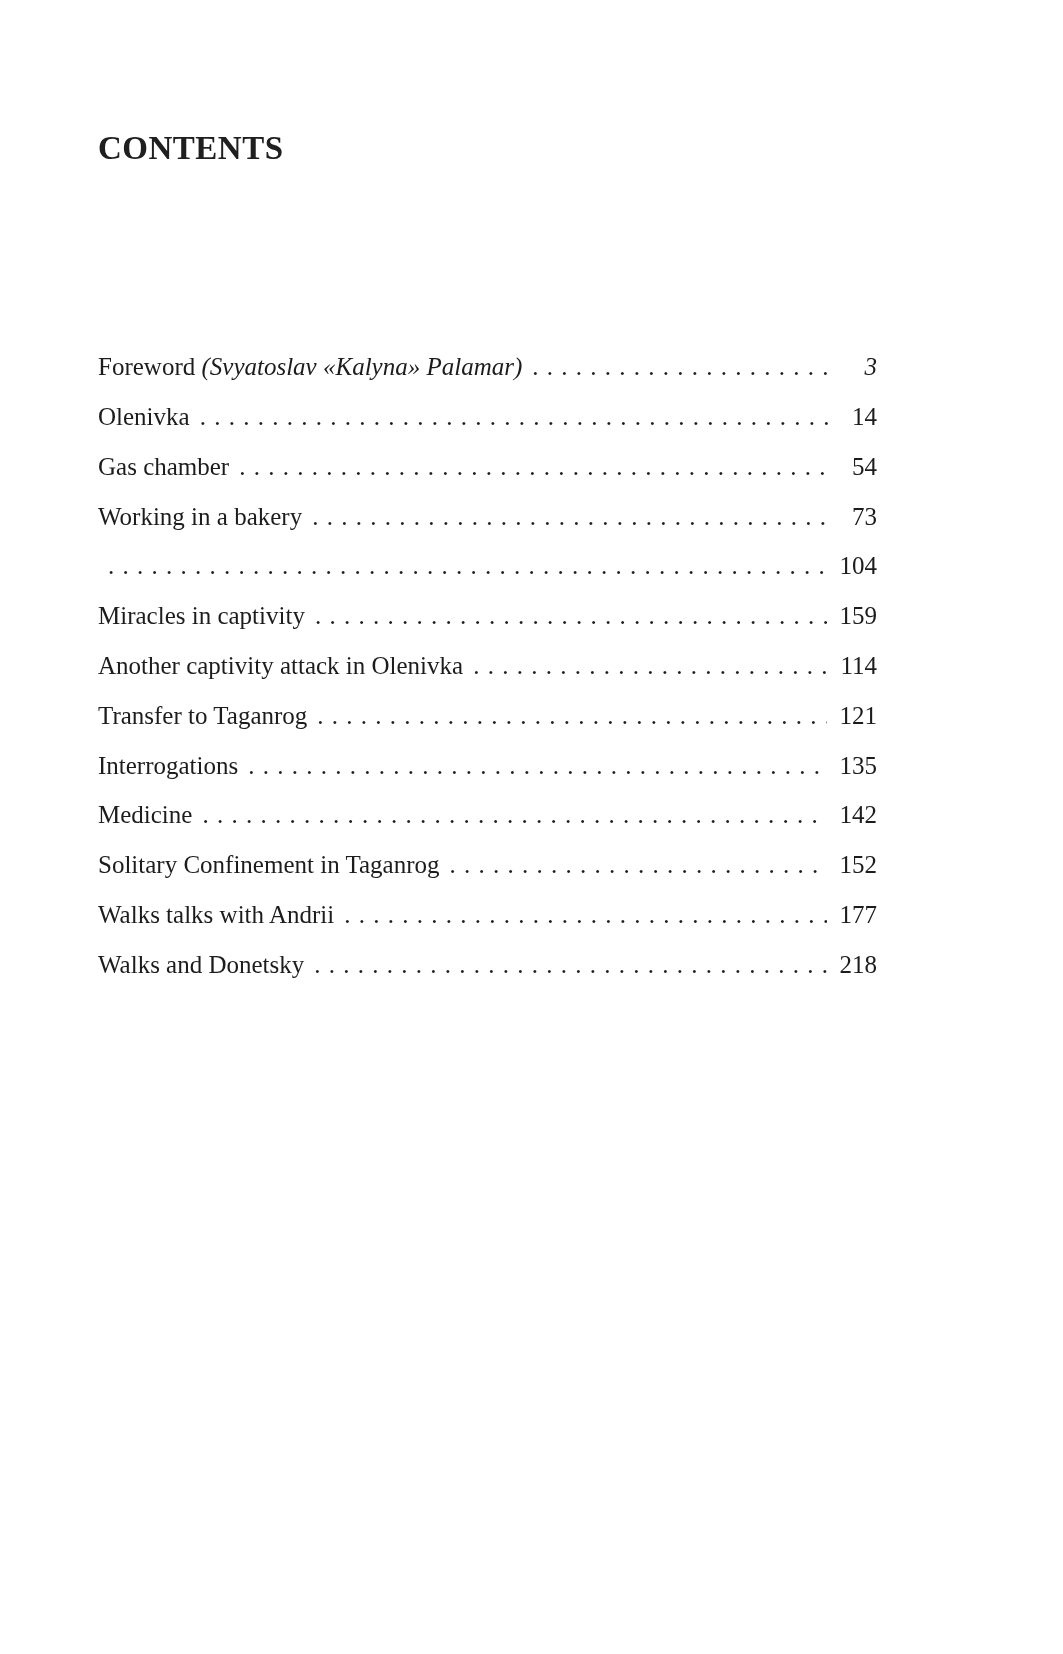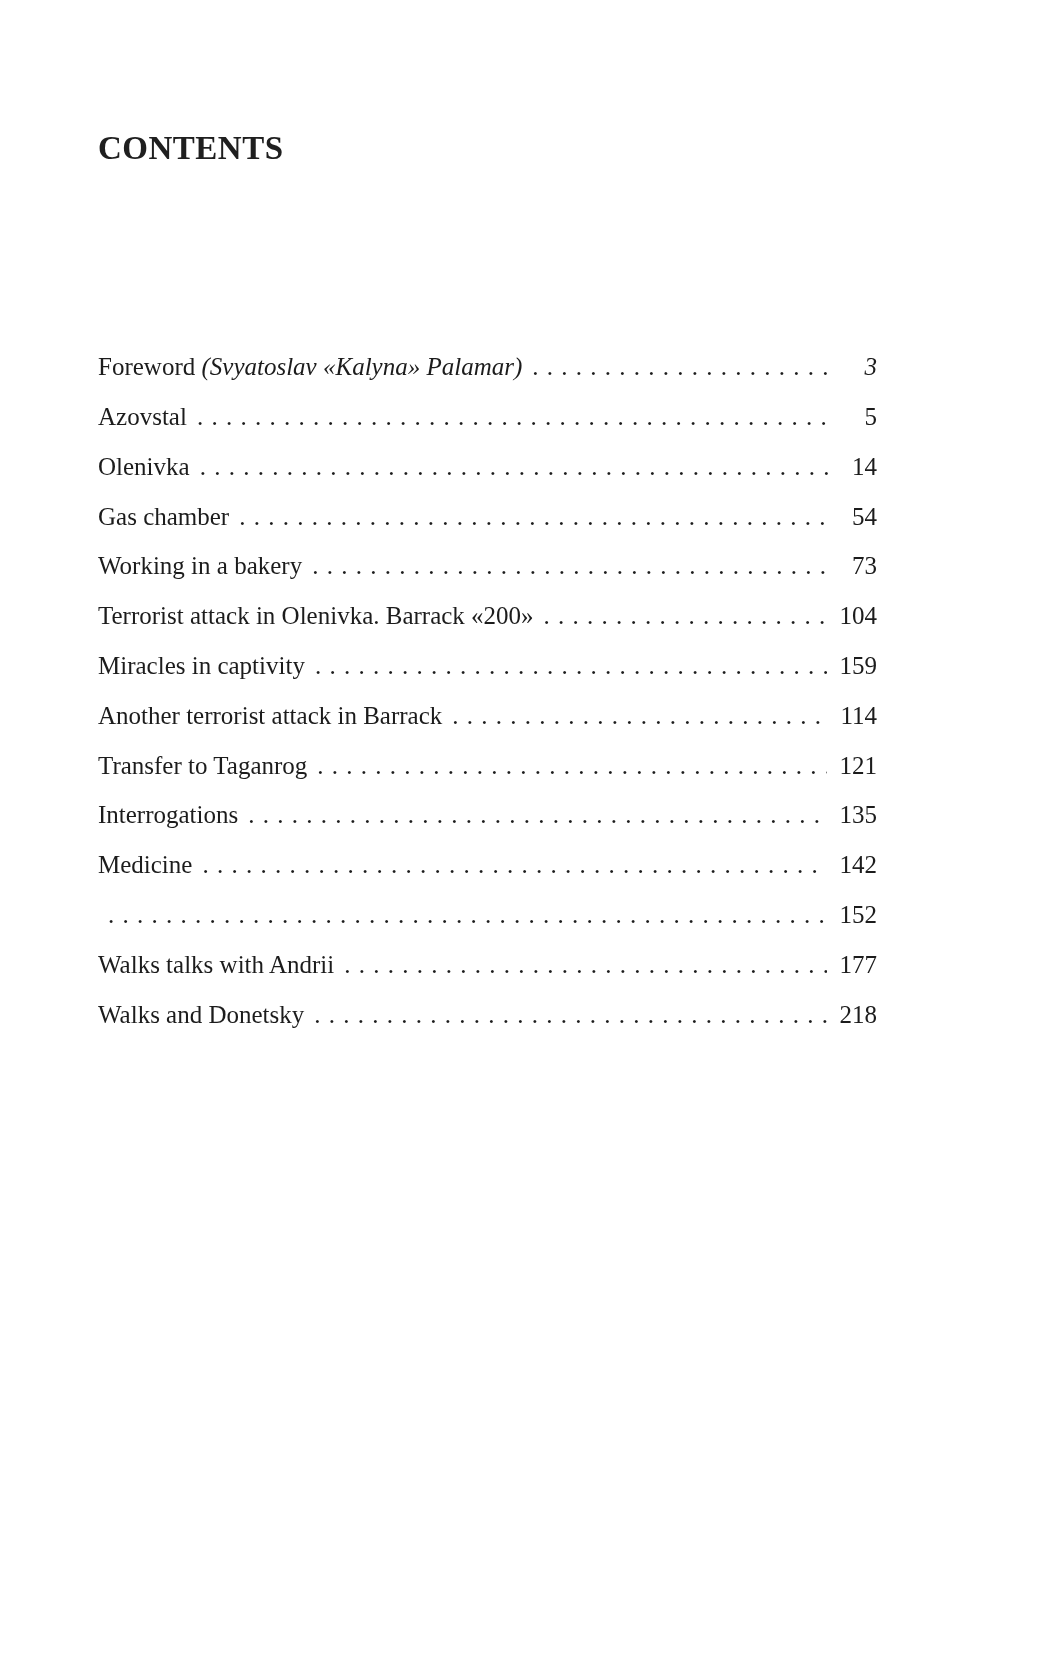--- a/index.html
+++ b/index.html
@@ -63,58 +63,52 @@
 <div class="page">
   <h1 class="page-title">CONTENTS</h1>
 
   <div class="toc-list">
   <div class="toc-row">
     <span class="toc-title">Foreword <em>(Svyatoslav «Kalyna» Palamar)</em></span>
     <span class="leader"></span>
     <span class="pagenum italic">3</span>
   </div>
 
-  <div class="toc-row">
-    <span class="toc-title">Azovstal</span>
-    <span class="leader"></span>
-    <span class="pagenum">5</span>
-  </div>
 
   <div class="toc-row">
     <span class="toc-title">Olenivka</span>
     <span class="leader"></span>
     <span class="pagenum">14</span>
   </div>
 
   <div class="toc-row">
     <span class="toc-title">Gas chamber</span>
     <span class="leader"></span>
     <span class="pagenum">54</span>
   </div>
 
   <div class="toc-row">
     <span class="toc-title">Working in a bakery</span>
     <span class="leader"></span>
     <span class="pagenum">73</span>
   </div>
 
   <div class="toc-row">
-    <span class="toc-title">Terrorist attack in Olenivka. Barrack «200»</span>
     <span class="leader"></span>
     <span class="pagenum">104</span>
   </div>
 
   <div class="toc-row">
     <span class="toc-title">Miracles in captivity</span>
     <span class="leader"></span>
     <span class="pagenum">159</span>
   </div>
 
   <div class="toc-row">
-    <span class="toc-title">Another terrorist attack in Barrack</span>
+    <span class="toc-title">Another captivity attack in Olenivka</span>
     <span class="leader"></span>
     <span class="pagenum">114</span>
   </div>
 
 
   <div class="toc-row">
     <span class="toc-title">Transfer to Taganrog</span>
     <span class="leader"></span>
     <span class="pagenum">121</span>
   </div>
@@ -126,20 +120,21 @@
   </div>
 
   <div class="toc-row">
     <span class="toc-title">Medicine</span>
     <span class="leader"></span>
     <span class="pagenum">142</span>
   </div>
 
 
   <div class="toc-row">
+    <span class="toc-title">Solitary Confinement in Taganrog</span>
     <span class="leader"></span>
     <span class="pagenum">152</span>
   </div>
 
   <div class="toc-row">
     <span class="toc-title">Walks talks with Andrii</span>
     <span class="leader"></span>
     <span class="pagenum">177</span>
   </div>
 

